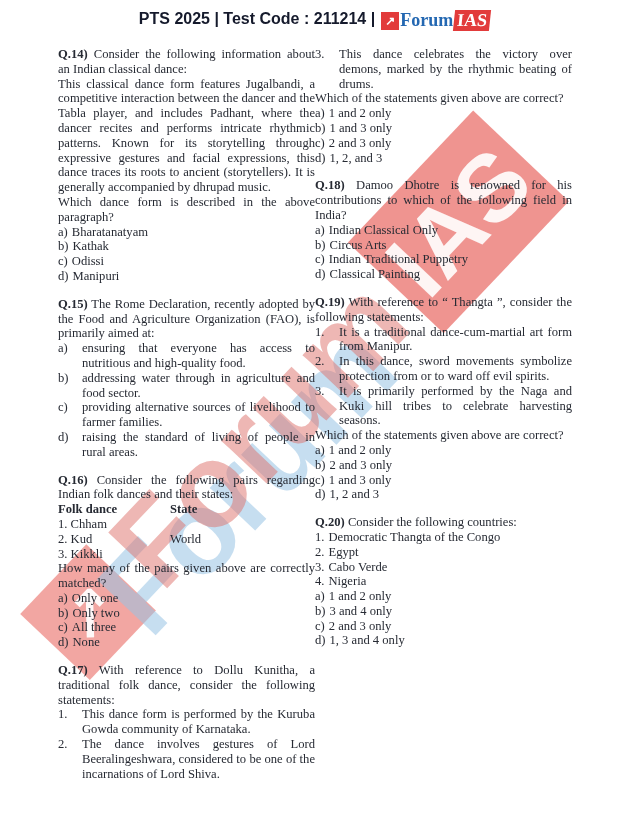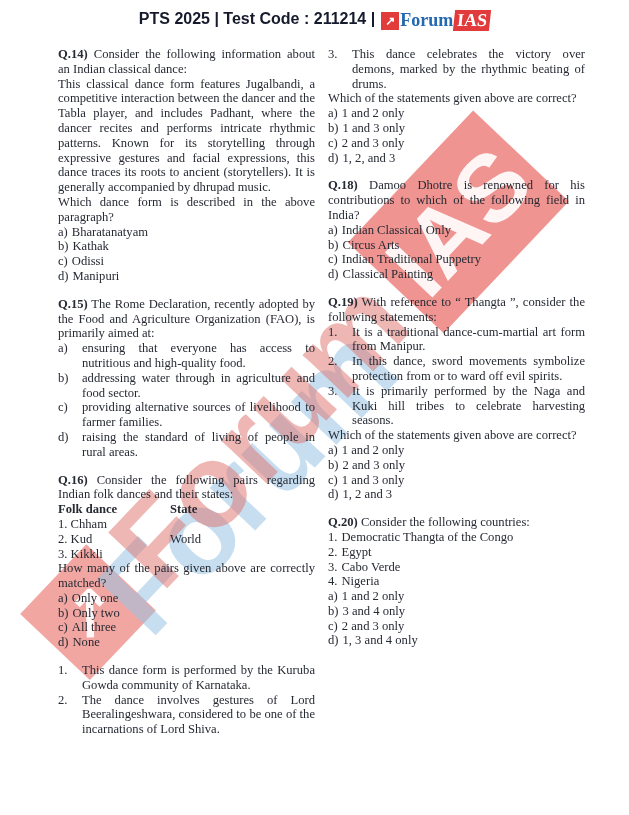--- a/index.html
+++ b/index.html
@@ -45,21 +45,21 @@
   .wm-text-wrap{position:relative;font:bold 118px "Liberation Sans",sans-serif;line-height:1;flex:0 0 auto;}
   .wm-blue{position:absolute;left:-42px;top:24px;color:rgba(152,194,227,0.55);}
   .wm-pink{position:relative;color:rgba(222,112,106,0.5);}
   .wm-ias{
     height:132px;padding:0 12px;background:rgba(229,77,70,0.6);
     color:rgba(255,255,255,0.9);font:bold 95px "Liberation Sans",sans-serif;
     display:flex;align-items:center;flex:0 0 auto;
   }
 
   
-  .content{position:absolute;top:47px;left:58px;display:flex;gap:13px;z-index:2;}
+  .content{position:absolute;top:47px;left:58px;display:flex;z-index:2;}
   .col{width:257px;font-size:12.6px;line-height:14.8px;}
   .question{margin:0 0 13px 0;}
   .para{margin:0;text-align:justify;}
   .qnum{font-weight:bold;}
   .opt{display:flex;margin:0;}
   .opt .lab{flex:0 0 auto;margin-right:4px;}
   .opt.hang .lab{flex:0 0 24px;margin-right:0;}
   .opt.hang .txt{flex:1;text-align:justify;}
   .tbl{margin:0;}
   .trow{display:flex;}
@@ -162,20 +162,21 @@
           <div class="opt">
             <span class="lab">c)</span>
             <span class="txt">All three</span>
           </div>
           <div class="opt">
             <span class="lab">d)</span>
             <span class="txt">None</span>
           </div>
         </div>
         <div class="question">
+          <p class="para"><b class="qnum">Q.17)</b> With reference to Dollu Kunitha, a traditional folk dance, consider the following statements:</p>
           <div class="opt hang">
             <span class="lab">1.</span>
             <span class="txt">This dance form is performed by the Kuruba Gowda community of Karnataka.</span>
           </div>
           <div class="opt hang">
             <span class="lab">2.</span>
             <span class="txt">The dance involves gestures of Lord Beeralingeshwara, considered to be one of the incarnations of Lord Shiva.</span>
           </div>
         </div>
       </div>

